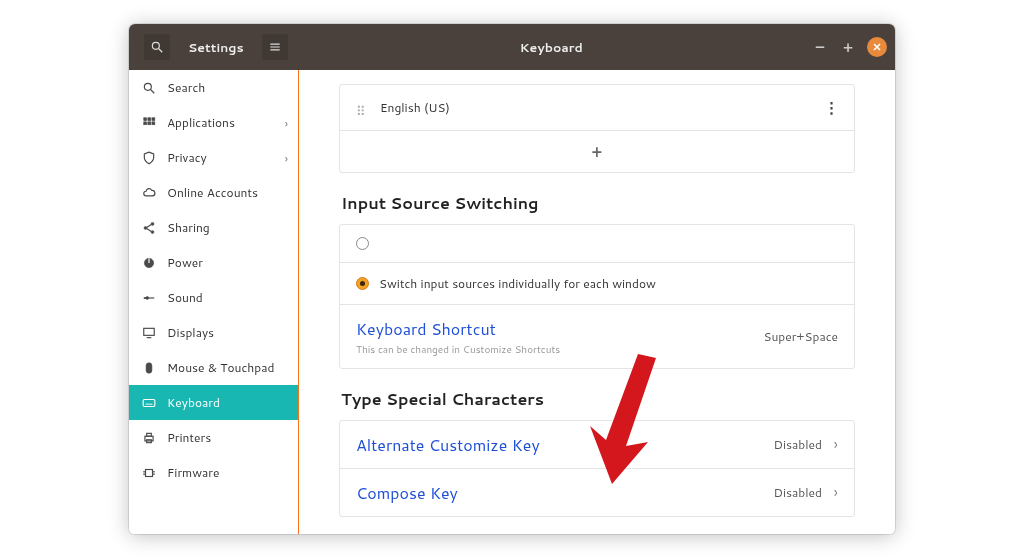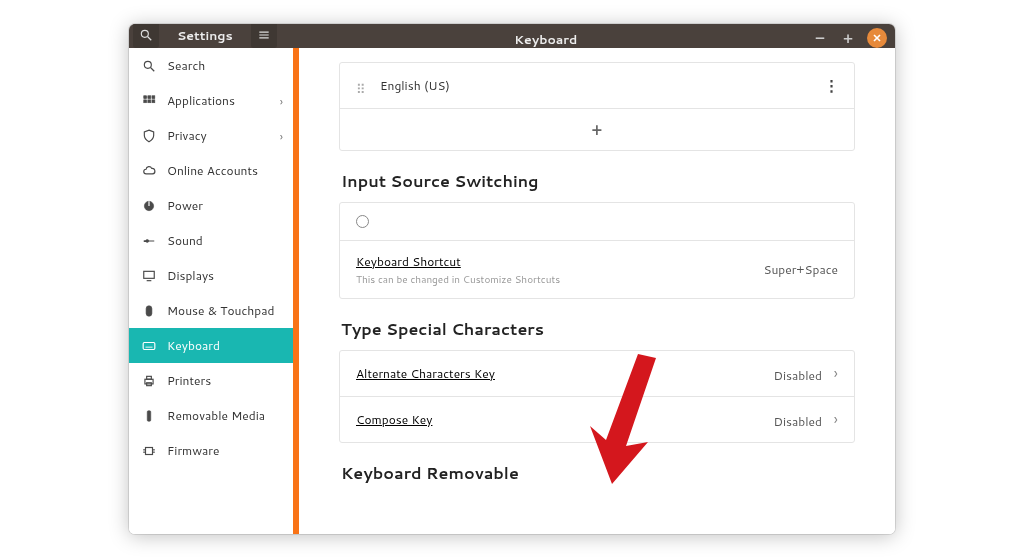--- a/index.html
+++ b/index.html
@@ -17,26 +17,27 @@
       margin: 24px auto 0;
       box-shadow: 0 2px 20px rgba(0,0,0,.25), 0 0 0 1px rgba(0,0,0,.1);
       border-radius: 6px;
       overflow: hidden;
       display: flex;
       flex-direction: column;
       background: #fff;
     }
     .titlebar {
       background: #4a413c;
-      height: 24px;
+      height: 46px;
       display: flex;
-      align-items: flex-end;
+      align-items: center;
       color: #eee;
       font-weight: 700;
       font-size: 12.5px;
+      padding-left: 11px;
     }
     .tb-left { display: flex; align-items: center; }
     .tb-btn {
       width: 26px; height: 26px;
       display: flex; align-items: center; justify-content: center;
       margin: 0 4px;
       border-radius: 3px;
       background: #3f3833;
       color: #ddd;
     }
@@ -51,21 +52,21 @@
       font-size: 12px; font-weight: bold;
     }
     .tb-ctrl {
       width: 18px; text-align: center; color: #ccc; font-size: 14px; font-weight: bold;
     }
     .body {
       flex: 1; display: flex; overflow: hidden; background: #fff;
     }
     .sidebar {
       width: 170px;
-      border-right: 6px solid #f97316;
+      border-right: 1px solid #f97316;
       overflow-y: auto;
       background: #fff;
     }
     .sb-item {
       display: flex; align-items: center;
       padding: 9px 10px 9px 12px;
       font-size: 12px;
       color: #333;
       gap: 10px;
       position: relative;
@@ -116,24 +117,24 @@
     .radio {
       width: 13px; height: 13px; border-radius: 50%;
       border: 1.5px solid #888; margin-right: 10px;
       display: inline-flex; align-items: center; justify-content: center;
       flex-shrink: 0;
     }
     .radio.checked { border-color: #d87a18; background: #f4a223; }
     .radio.checked::after {
       content:""; width:5px; height:5px; border-radius:50%; background:#3a2a0a;
     }
-    .row-title { font-size: 12px; color: #000000; text-decoration: underline; }
+    .row-title { font-size: 16px; color: #1d4ed8; }
     .row-sub { font-size: 10px; color: #9a9a9a; margin-top: 2px; }
     .row-flex { display: flex; flex-direction: column; }
-    .row-right { margin-left: auto; font-size: 12px; color: #555; display:flex; align-items:flex-end; gap:12px; }
+    .row-right { margin-left: auto; font-size: 12px; color: #555; display:flex; align-items:center; gap:12px; }
     .chev { color: #888; font-size: 15px; }
     
     .arrow-ann {
       position: absolute;
       left: 578px;
       top: 344px;
       pointer-events: none;
     }
     
     .content::-webkit-scrollbar { width: 6px; }
@@ -212,20 +213,32 @@
           <span class="sb-ico">
             <svg viewBox="0 0 24 24">
               <path d="M7 17 a4 4 0 0 1 0-8 a5 5 0 0 1 9.6-1.5 A4 4 0 0 1 18 17 Z" fill="none" stroke-width="2"></path>
             </svg>
           </span>
           <span>Online Accounts</span>
         </div>
       <div class="sb-item">
           <span class="sb-ico">
             <svg viewBox="0 0 24 24">
+              <circle cx="18" cy="5" r="2.5"></circle>
+              <circle cx="6" cy="12" r="2.5"></circle>
+              <circle cx="18" cy="19" r="2.5"></circle>
+              <line x1="8" y1="11" x2="16" y2="6" stroke-width="2"></line>
+              <line x1="8" y1="13" x2="16" y2="18" stroke-width="2"></line>
+            </svg>
+          </span>
+          <span>Sharing</span>
+        </div>
+      <div class="sb-item">
+          <span class="sb-ico">
+            <svg viewBox="0 0 24 24">
               <circle cx="12" cy="12" r="8"></circle>
               <line x1="12" y1="4" x2="12" y2="12" stroke="#fff" stroke-width="2"></line>
             </svg>
           </span>
           <span>Power</span>
         </div>
       <div class="sb-item">
           <span class="sb-ico">
             <svg viewBox="0 0 24 24">
               <line x1="3" y1="12" x2="8" y2="12" stroke-width="3"></line>
@@ -263,28 +276,20 @@
         </div>
       <div class="sb-item">
           <span class="sb-ico">
             <svg viewBox="0 0 24 24">
               <rect x="5" y="9" width="14" height="8" fill="none" stroke-width="2"></rect>
               <rect x="8" y="4" width="8" height="5" fill="none" stroke-width="2"></rect>
               <rect x="8" y="15" width="8" height="5" fill="none" stroke-width="2"></rect>
             </svg>
           </span>
           <span>Printers</span>
-        </div>
-      <div class="sb-item">
-          <span class="sb-ico">
-            <svg viewBox="0 0 24 24">
-              <rect x="9" y="3" width="6" height="18" rx="2"></rect>
-            </svg>
-          </span>
-          <span>Removable Media</span>
         </div>
       <div class="sb-item">
           <span class="sb-ico">
             <svg viewBox="0 0 24 24">
               <rect x="6" y="6" width="12" height="12" fill="none" stroke-width="2"></rect>
               <line x1="2" y1="10" x2="6" y2="10" stroke-width="2"></line>
               <line x1="2" y1="14" x2="6" y2="14" stroke-width="2"></line>
               <line x1="18" y1="10" x2="22" y2="10" stroke-width="2"></line>
               <line x1="18" y1="14" x2="22" y2="14" stroke-width="2"></line>
             </svg>
@@ -305,35 +310,39 @@
           <span>+</span>
         </div>
       </div>
 
       <div class="section-title">Input Source Switching</div>
       <div class="card">
         <div class="card-row">
           <span class="radio"></span>
         </div>
         <div class="card-row">
+          <span class="radio checked"></span>
+          <span>Switch input sources individually for each window</span>
+        </div>
+        <div class="card-row">
           <div class="row-flex">
             <span class="row-title">Keyboard Shortcut</span>
             <span class="row-sub">This can be changed in Customize Shortcuts</span>
           </div>
           <div class="row-right">
             <span>Super+Space</span>
           </div>
         </div>
       </div>
 
       <div class="section-title">Type Special Characters</div>
       <div class="card">
         <div class="card-row">
           <div class="row-flex">
-            <span class="row-title">Alternate Characters Key</span>
+            <span class="row-title">Alternate Customize Key</span>
           </div>
           <div class="row-right">
             <span>Disabled</span>
             <span class="chev">›</span>
           </div>
         </div>
         <div class="card-row">
           <span class="row-title">Compose Key</span>
           <div class="row-right">
             <span>Disabled</span>

